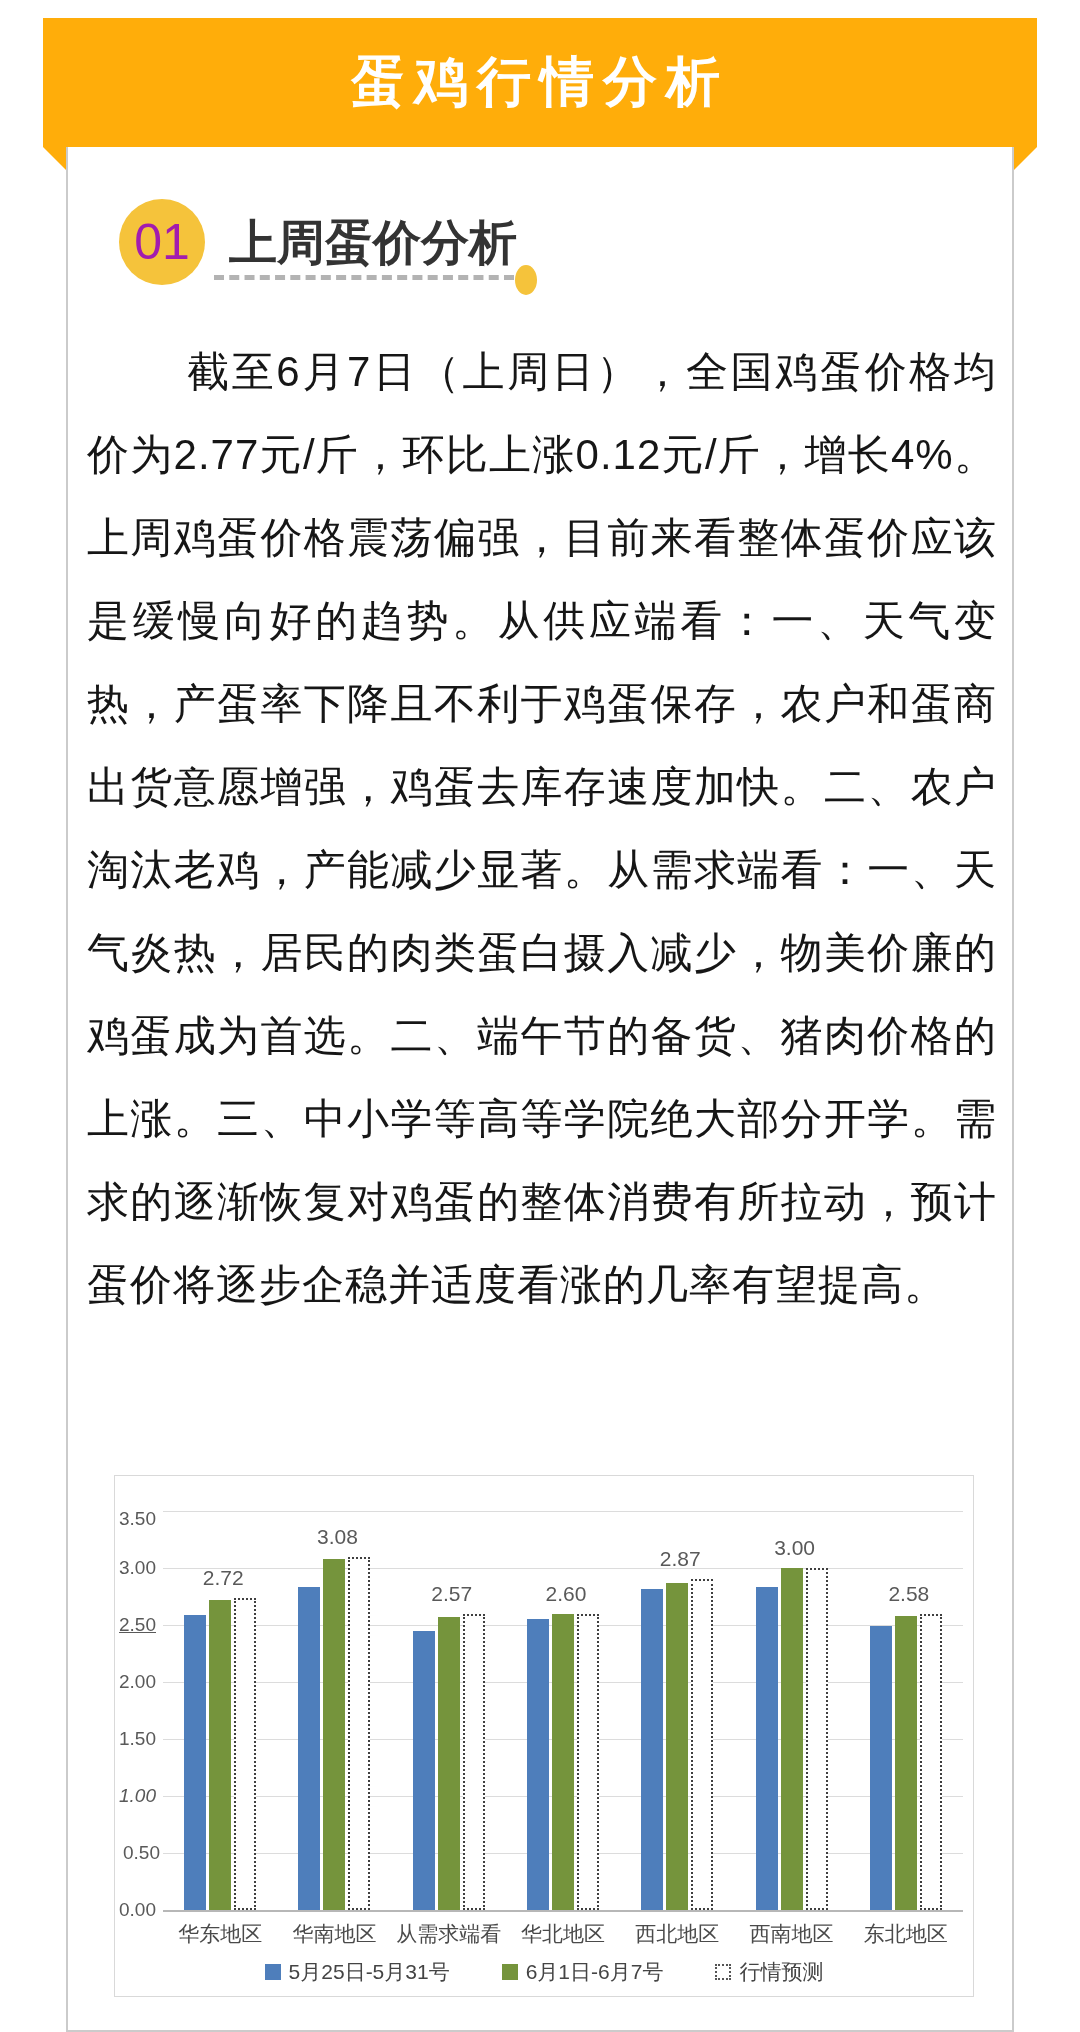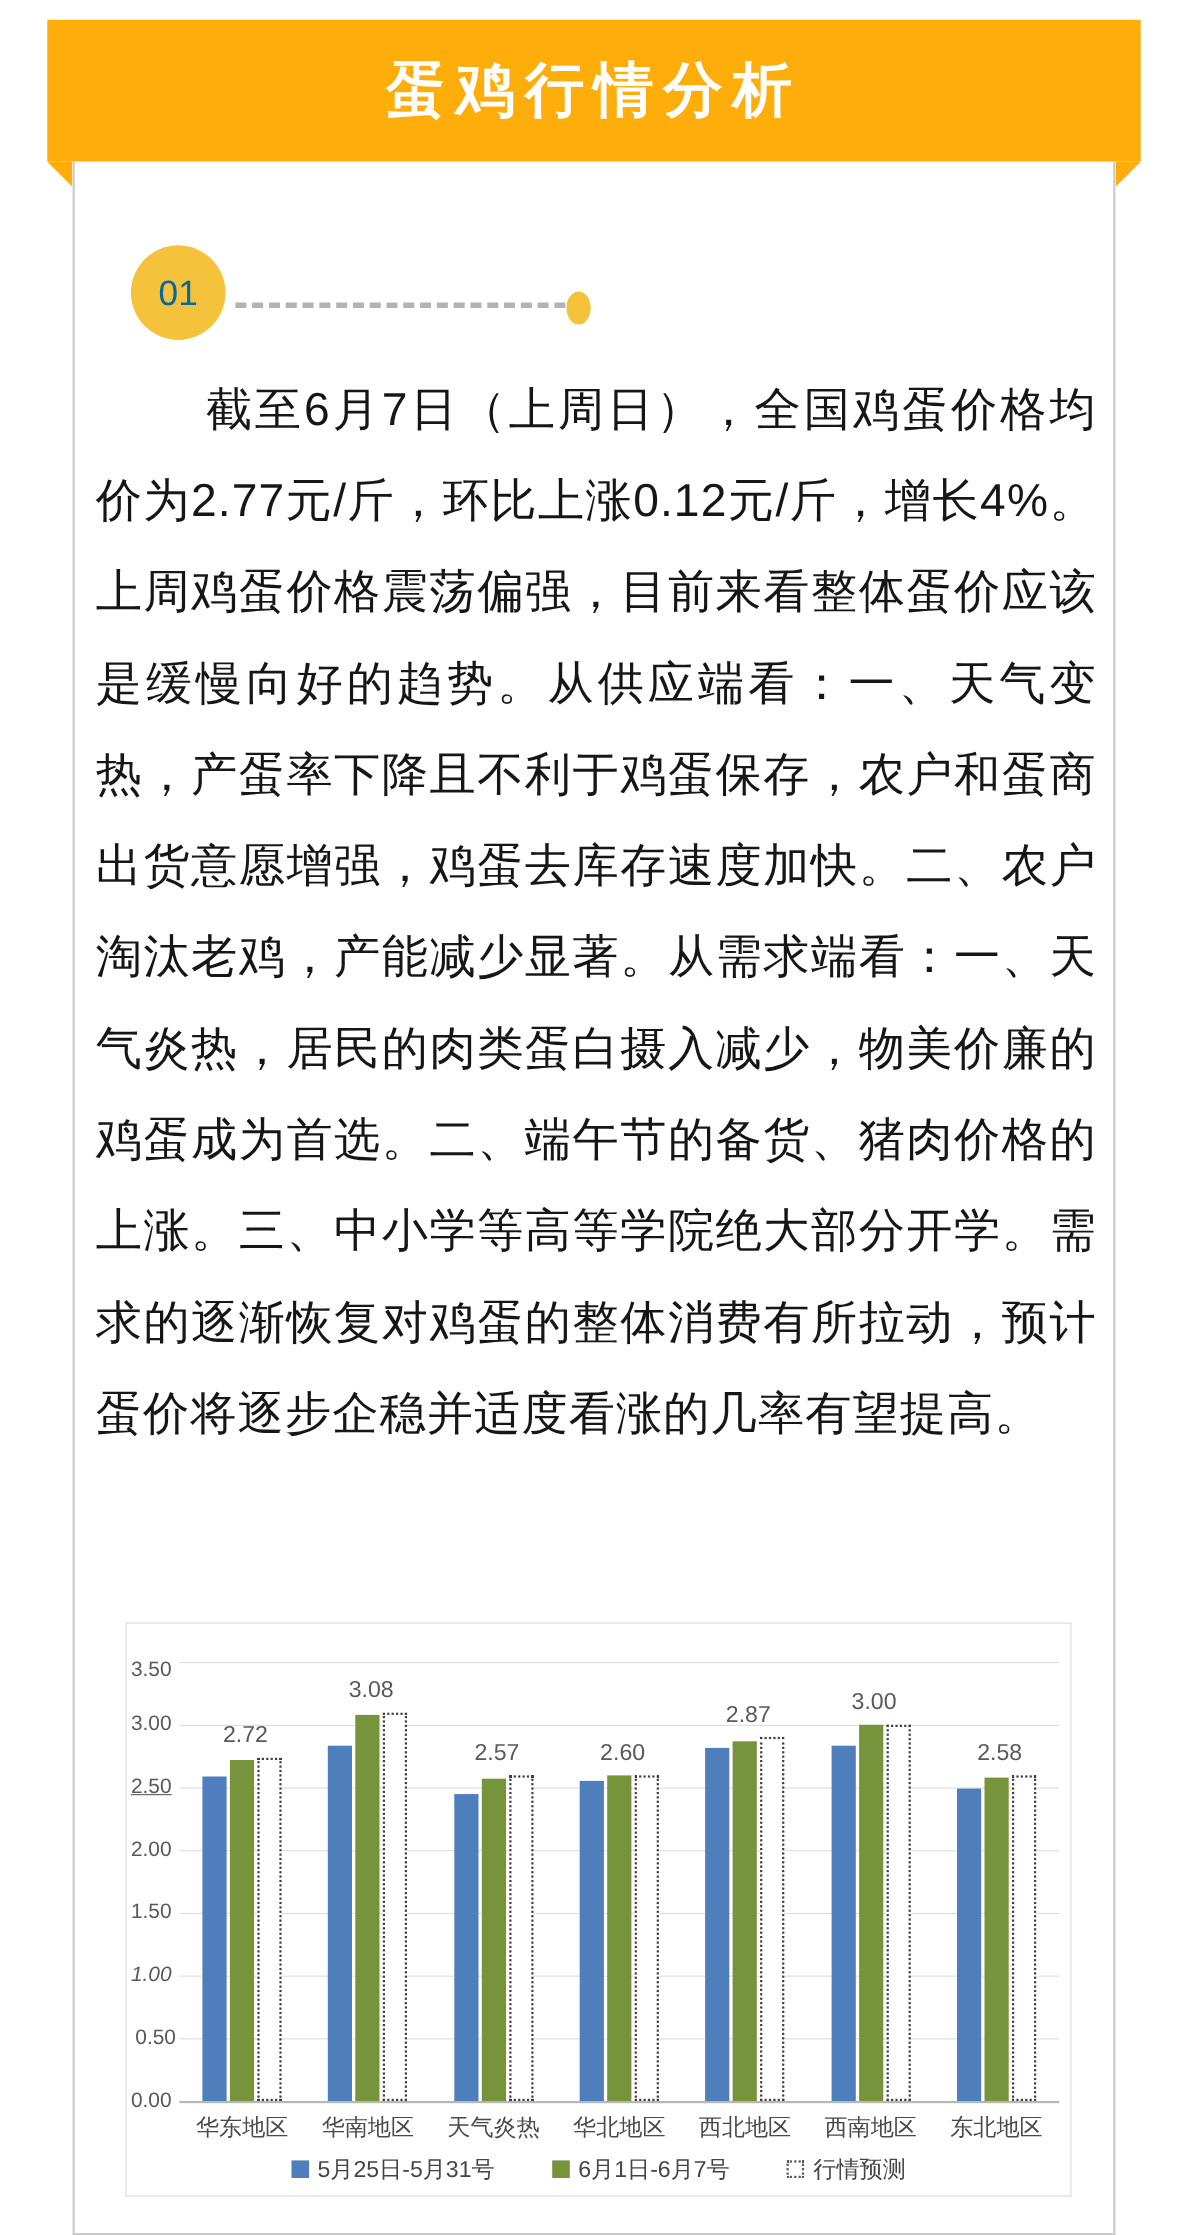--- a/index.html
+++ b/index.html
@@ -13,23 +13,23 @@
   .banner-title { color:#ffffff; font-size:54px; font-weight:bold; letter-spacing:9px; }
   .fold { position:absolute; top:147px; width:23px; height:23px; background:#FFAD0A; }
   .fold-left  { left:43px;  clip-path:polygon(0 0, 100% 0, 100% 100%); }
   .fold-right { left:1014px; clip-path:polygon(0 0, 100% 0, 0 100%); }
 
   
   .card { position:absolute; left:66px; top:147px; width:948px; height:1885px;
           background:#ffffff; border:2px solid #cbcbcb; border-top:none; }
 
   
-  .badge { position:absolute; left:51px; top:76px; width:86px; height:86px; border-radius:50%;
+  .badge { position:absolute; left:51px; top:52px; width:86px; height:86px; border-radius:50%;
            background:#F5C33B; display:flex; align-items:center; justify-content:center;
-           font-size:32px; color:#0369a1; }
+           font-size:50px; color:#a21caf; }
   .section-title { position:absolute; left:161px; top:64px; font-size:48px; font-weight:bold; color:#333333; }
   .dashed-line { position:absolute; left:146px; top:128px; width:300px; height:0;
                  border-top:5px dashed #b3b3b3; }
   .dash-dot { position:absolute; left:447px; top:118px; width:22px; height:30px; border-radius:50%;
               background:#F5C33B; }
 
   
   .paragraph { position:absolute; left:19px; top:183px; width:910px;
                font-size:42px; line-height:83px; color:#161616;
                text-align:justify; text-indent:100px; letter-spacing:1px; }
@@ -58,20 +58,21 @@
 
   <div class="banner">
     <div class="banner-title">蛋鸡行情分析</div>
   </div>
   <div class="fold fold-left"></div>
   <div class="fold fold-right"></div>
 
   <div class="card">
 
     <div class="badge">01</div>
+    <div class="section-title">上周蛋价分析</div>
     <div class="dashed-line"></div>
     <div class="dash-dot"></div>
 
     <div class="paragraph">截至6月7日（上周日），全国鸡蛋价格均价为2.77元/斤，环比上涨0.12元/斤，增长4%。上周鸡蛋价格震荡偏强，目前来看整体蛋价应该是缓慢向好的趋势。从供应端看：一、天气变热，产蛋率下降且不利于鸡蛋保存，农户和蛋商出货意愿增强，鸡蛋去库存速度加快。二、农户淘汰老鸡，产能减少显著。从需求端看：一、天气炎热，居民的肉类蛋白摄入减少，物美价廉的鸡蛋成为首选。二、端午节的备货、猪肉价格的上涨。三、中小学等高等学院绝大部分开学。需求的逐渐恢复对鸡蛋的整体消费有所拉动，预计蛋价将逐步企稳并适度看涨的几率有望提高。</div>
 
     <div class="chart-frame" id="chart">
         <div class="gridline" style="left: 48px; width: 800px; top: 35px;"></div>
         <div class="ytick" style="left: 0px; top: 32px;">3.50</div>
         <div class="gridline" style="left: 48px; width: 800px; top: 92px;"></div>
         <div class="ytick" style="left: 0px; top: 81px;">3.00</div>
@@ -94,21 +95,21 @@
         <div class="xlabel" style="left: 48.1429px; top: 444px;">华东地区</div>
         <div class="bar" style="left: 183.429px; top: 111px; width: 22px; height: 323px; background: rgb(78, 126, 187);"></div>
         <div class="bar" style="left: 208.429px; top: 83px; width: 22px; height: 351px; background: rgb(117, 148, 60);"></div>
         <div class="bar bar-forecast" style="left: 233.429px; top: 81px; width: 22px; height: 353px;"></div>
         <div class="vlabel" style="left: 187.429px; top: 48.6px;">3.08</div>
         <div class="xlabel" style="left: 162.429px; top: 444px;">华南地区</div>
         <div class="bar" style="left: 297.714px; top: 155px; width: 22px; height: 279px; background: rgb(78, 126, 187);"></div>
         <div class="bar" style="left: 322.714px; top: 141px; width: 22px; height: 293px; background: rgb(117, 148, 60);"></div>
         <div class="bar bar-forecast" style="left: 347.714px; top: 138px; width: 22px; height: 296px;"></div>
         <div class="vlabel" style="left: 301.714px; top: 105.6px; text-align: center;">2.57</div>
-        <div class="xlabel" style="left: 276.714px; top: 444px;">天气炎热</div>
+        <div class="xlabel" style="left: 276.714px; top: 444px;">从需求端看</div>
         <div class="bar" style="left: 412px; top: 143px; width: 22px; height: 291px; background: rgb(78, 126, 187);"></div>
         <div class="bar" style="left: 437px; top: 138px; width: 22px; height: 296px; background: rgb(117, 148, 60);"></div>
         <div class="bar bar-forecast" style="left: 462px; top: 138px; width: 22px; height: 296px;"></div>
         <div class="vlabel" style="left: 416px; top: 105.6px;">2.60</div>
         <div class="xlabel" style="left: 391px; top: 444px;">华北地区</div>
         <div class="bar" style="left: 526.286px; top: 113px; width: 22px; height: 321px; background: rgb(78, 126, 187);"></div>
         <div class="bar" style="left: 551.286px; top: 107px; width: 22px; height: 327px; background: rgb(117, 148, 60);"></div>
         <div class="bar bar-forecast" style="left: 576.286px; top: 103px; width: 22px; height: 331px;"></div>
         <div class="vlabel" style="left: 530.286px; top: 71.4px;">2.87</div>
         <div class="xlabel" style="left: 505.286px; top: 444px;">西北地区</div>

